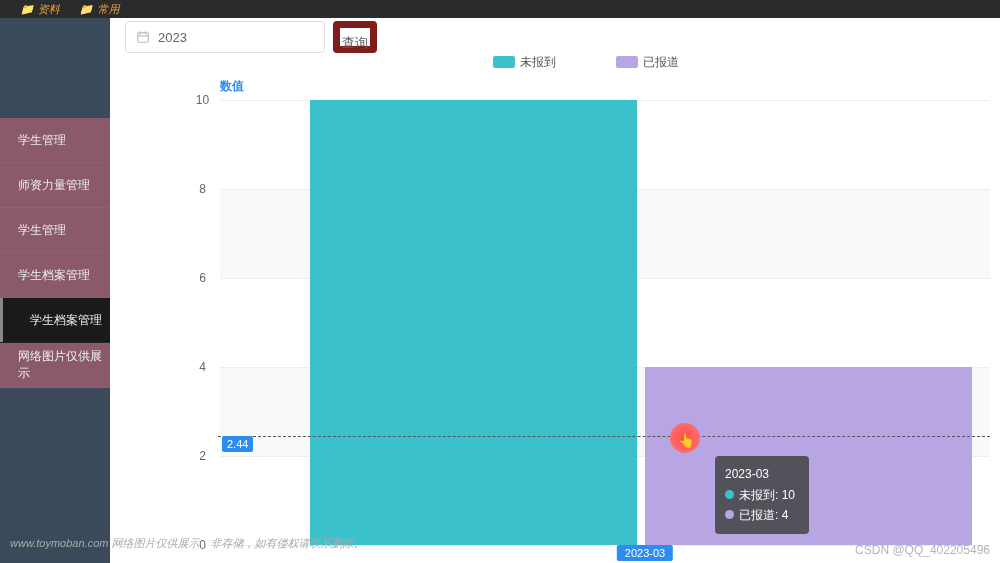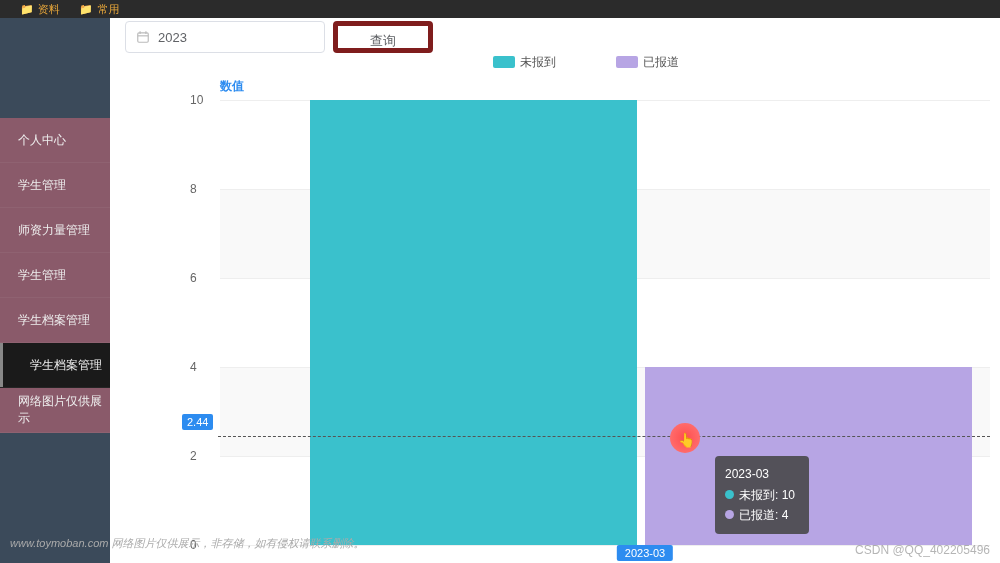--- a/index.html
+++ b/index.html
@@ -1,46 +1,46 @@
 <!DOCTYPE html>
 <html><head>
   <meta charset="utf-8">
   <style>
     * { margin: 0; padding: 0; box-sizing: border-box; }
     body { font-family: "Microsoft YaHei", Arial, sans-serif; width: 1000px; height: 563px; overflow: hidden; background: #fff; position: relative; }
     
-    .topbar { height: 18px; background: #2b2b2b; display: flex; align-items: center; padding-left: 20px; gap: 20px; font-size: 11px; color: #ccc; }
+    .topbar { height: 18px; background: #2b2b2b; display: flex; align-items: center; padding-left: 20px; gap: 20px; font-size: 11px; color: #ccc; font-style: italic; }
     .topbar .folder { color: #e8a73a; }
     .topbar .folder2 { color: #e8a73a; }
     
     .toolbar { position: absolute; top: 18px; left: 120px; right: 0; height: 40px; display: flex; align-items: flex-end; padding: 5px; gap: 8px; }
     .year-input { display: flex; align-items: center; border: 1px solid #dcdfe6; border-radius: 4px; padding: 4px 10px; width: 200px; height: 32px; background: #fff; }
     .year-input .cal-icon { width: 14px; height: 14px; margin-right: 8px; }
     .year-input span { font-size: 13px; color: #606266; }
-    .query-btn { border: 5px solid #7f1d1d; border-radius: 4px; padding: 6px 32px; font-size: 13px; color: #606266; background: #fff; cursor: pointer; height: 32px; }
+    .query-btn { border: 7px solid #7f1d1d; border-radius: 4px; padding: 6px 2px; font-size: 13px; color: #606266; background: #fff; cursor: pointer; height: 32px; }
     
     .sidebar { position: absolute; top: 18px; left: 0; width: 110px; bottom: 0; background: #3b4a5a; }
     .sidebar-blank { height: 100px; }
     .sidebar-item { height: 45px; display: flex; align-items: center; padding-left: 18px; font-size: 12px; color: #eee; border-bottom: 1px solid rgba(255,255,255,0.05); cursor: pointer; position: relative; }
     .sidebar-item.reddish { background: #8a5a6a; }
     .sidebar-item.active { background: #1a1a1a; padding-left: 30px; }
     .sidebar-item.active::before { content:""; position:absolute; left:0; top:0; bottom:0; width:3px; background:#888; }
     
     .chart-wrap { position: absolute; top: 50px; left: 130px; right: 0; bottom: 0; }
     
     .legend { display: flex; justify-content: center; gap: 18px; font-size: 12px; color: #555; height: 24px; align-items: center; }
     .legend-item { display: flex; align-items: center; gap: 5px; margin-left: 42px; }
     .legend-swatch { width: 22px; height: 12px; border-radius: 2px; }
     
     .axis-title { font-size: 12px; color: #2d8cf0; font-weight: 600; position: absolute; top: 28px; left: 90px; }
     
     .plot { position: absolute; top: 50px; left: 90px; right: 10px; bottom: 18px; }
     .grid-line { position: absolute; left: 0; right: 0; height: 1px; background: #eee; }
     .alt-band { position: absolute; left: 0; right: 0; background: #f9f9f9; }
-    .tick-label { position: absolute; left: -30px; width: 25px; text-align: left; font-size: 12px; color: #666; transform: translateY(-50%); }
+    .tick-label { position: absolute; left: -30px; width: 25px; text-align: center; font-size: 12px; color: #666; transform: translateY(-50%); }
     
     .bar { position: absolute; bottom: 0; }
     .bar1 { background: #3ac1cc; }
     .bar2 { background: #b7a5e4; }
     
     .marker-line { position: absolute; left: -2px; right: 0; border-top: 1.5px dashed #555; }
     .marker-badge { position: absolute; left: -38px; transform: translateY(-50%); background: #2d8cf0; color: #fff; font-size: 11px; padding: 2px 5px; border-radius: 2px; }
     
     .x-axis-label { position: absolute; bottom: -16px; background: #2d8cf0; color: #fff; font-size: 11px; padding: 2px 8px; border-radius: 2px; transform: translateX(-50%); }
     
@@ -69,23 +69,20 @@
         <line x1="17" y1="2" x2="17" y2="7"></line>
         <line x1="3" y1="10" x2="21" y2="10"></line>
       </svg>
     <span>2023</span>
   </div>
   <button class="query-btn">查询</button>
 </div>
 
 <div class="sidebar">
   <div class="sidebar-blank"></div>
-  <div class="sidebar-item reddish">
-      <span>个人中心</span>
-    </div>
   <div class="sidebar-item reddish">
       <span>学生管理</span>
     </div>
   <div class="sidebar-item reddish">
       <span>师资力量管理</span>
     </div>
   <div class="sidebar-item reddish">
       <span>学生管理</span>
     </div>
   <div class="sidebar-item reddish">
@@ -124,21 +121,21 @@
       <div class="grid-line" style="top: 178px;"></div>
       <div class="tick-label" style="top: 178px;">6</div>
       <div class="grid-line" style="top: 89px;"></div>
       <div class="tick-label" style="top: 89px;">8</div>
       <div class="grid-line" style="top: 0px;"></div>
       <div class="tick-label" style="top: 0px;">10</div>
       <div class="bar bar1" style="left: 90px; width: 327px; height: 445px; background: rgb(58, 193, 204);"></div>
       <div class="bar bar2" style="left: 425px; width: 327px; height: 178px; background: rgb(183, 165, 228);"></div>
       <div class="x-axis-label" style="left: 425px;">2023-03</div>
       <div class="marker-line" style="top: 336.42px;"></div>
-      <div class="marker-badge" style="top: 322px;">2.44</div>
+      <div class="marker-badge" style="top: 344px; margin-left: 40px;">2.44</div>
       <div class="cursor-spot" style="left: 465px; top: 338.42px;">
         <span class="cursor-hand">👆</span>
       </div>
       <div class="tooltip" style="left: 495px; top: 356.42px;">
         <div>2023-03</div>
         <div><span class="dot" style="background:#3ac1cc"></span>未报到: 10</div>
         <div><span class="dot" style="background:#b7a5e4"></span>已报道: 4</div>
       </div>
     </div>
 </div>

